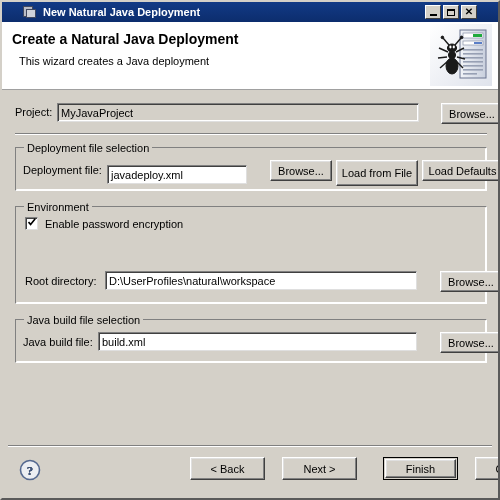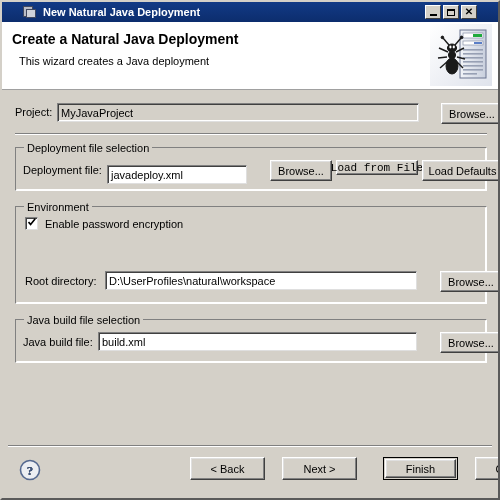--- a/index.html
+++ b/index.html
@@ -360,21 +360,21 @@
 
     <div class="hsep" style="left:13px; top:42px; width:472px;"></div>
 
     <div class="group" style="left:13px; top:56px; width:472px; height:44px;">
       <div class="ginner"></div>
       <div class="group-title">Deployment file selection</div>
     </div>
     <div class="lbl" style="position:absolute; left:21px; top:73px;">Deployment file:</div>
     <div class="tfield" style="position:absolute; left:105px; top:74px; width:140px; height:19px;">javadeploy.xml</div>
     <div class="btn" style="position:absolute; left:252px; top:69px; width:62px; height:21px;">Browse...</div>
-    <div class="btn" style="position:absolute; left:318px; top:69px; width:82px; height:15px;font-family:Liberation Mono, monospace;">Load from File</div>
+    <div class="btn" style="position:absolute; left:318px; top:69px; width:82px; height:26px;">Load from File</div>
     <div class="btn" style="position:absolute; left:404px; top:69px; width:81px; height:21px;">Load Defaults</div>
 
     <div class="group" style="left:13px; top:115px; width:472px; height:98px;">
       <div class="ginner"></div>
       <div class="group-title">Environment</div>
     </div>
 
     <div class="cbox-wrap" style="left:23px; top:126px;">
       <div class="cbox">
         <svg class="tick" viewBox="0 0 8 9">

